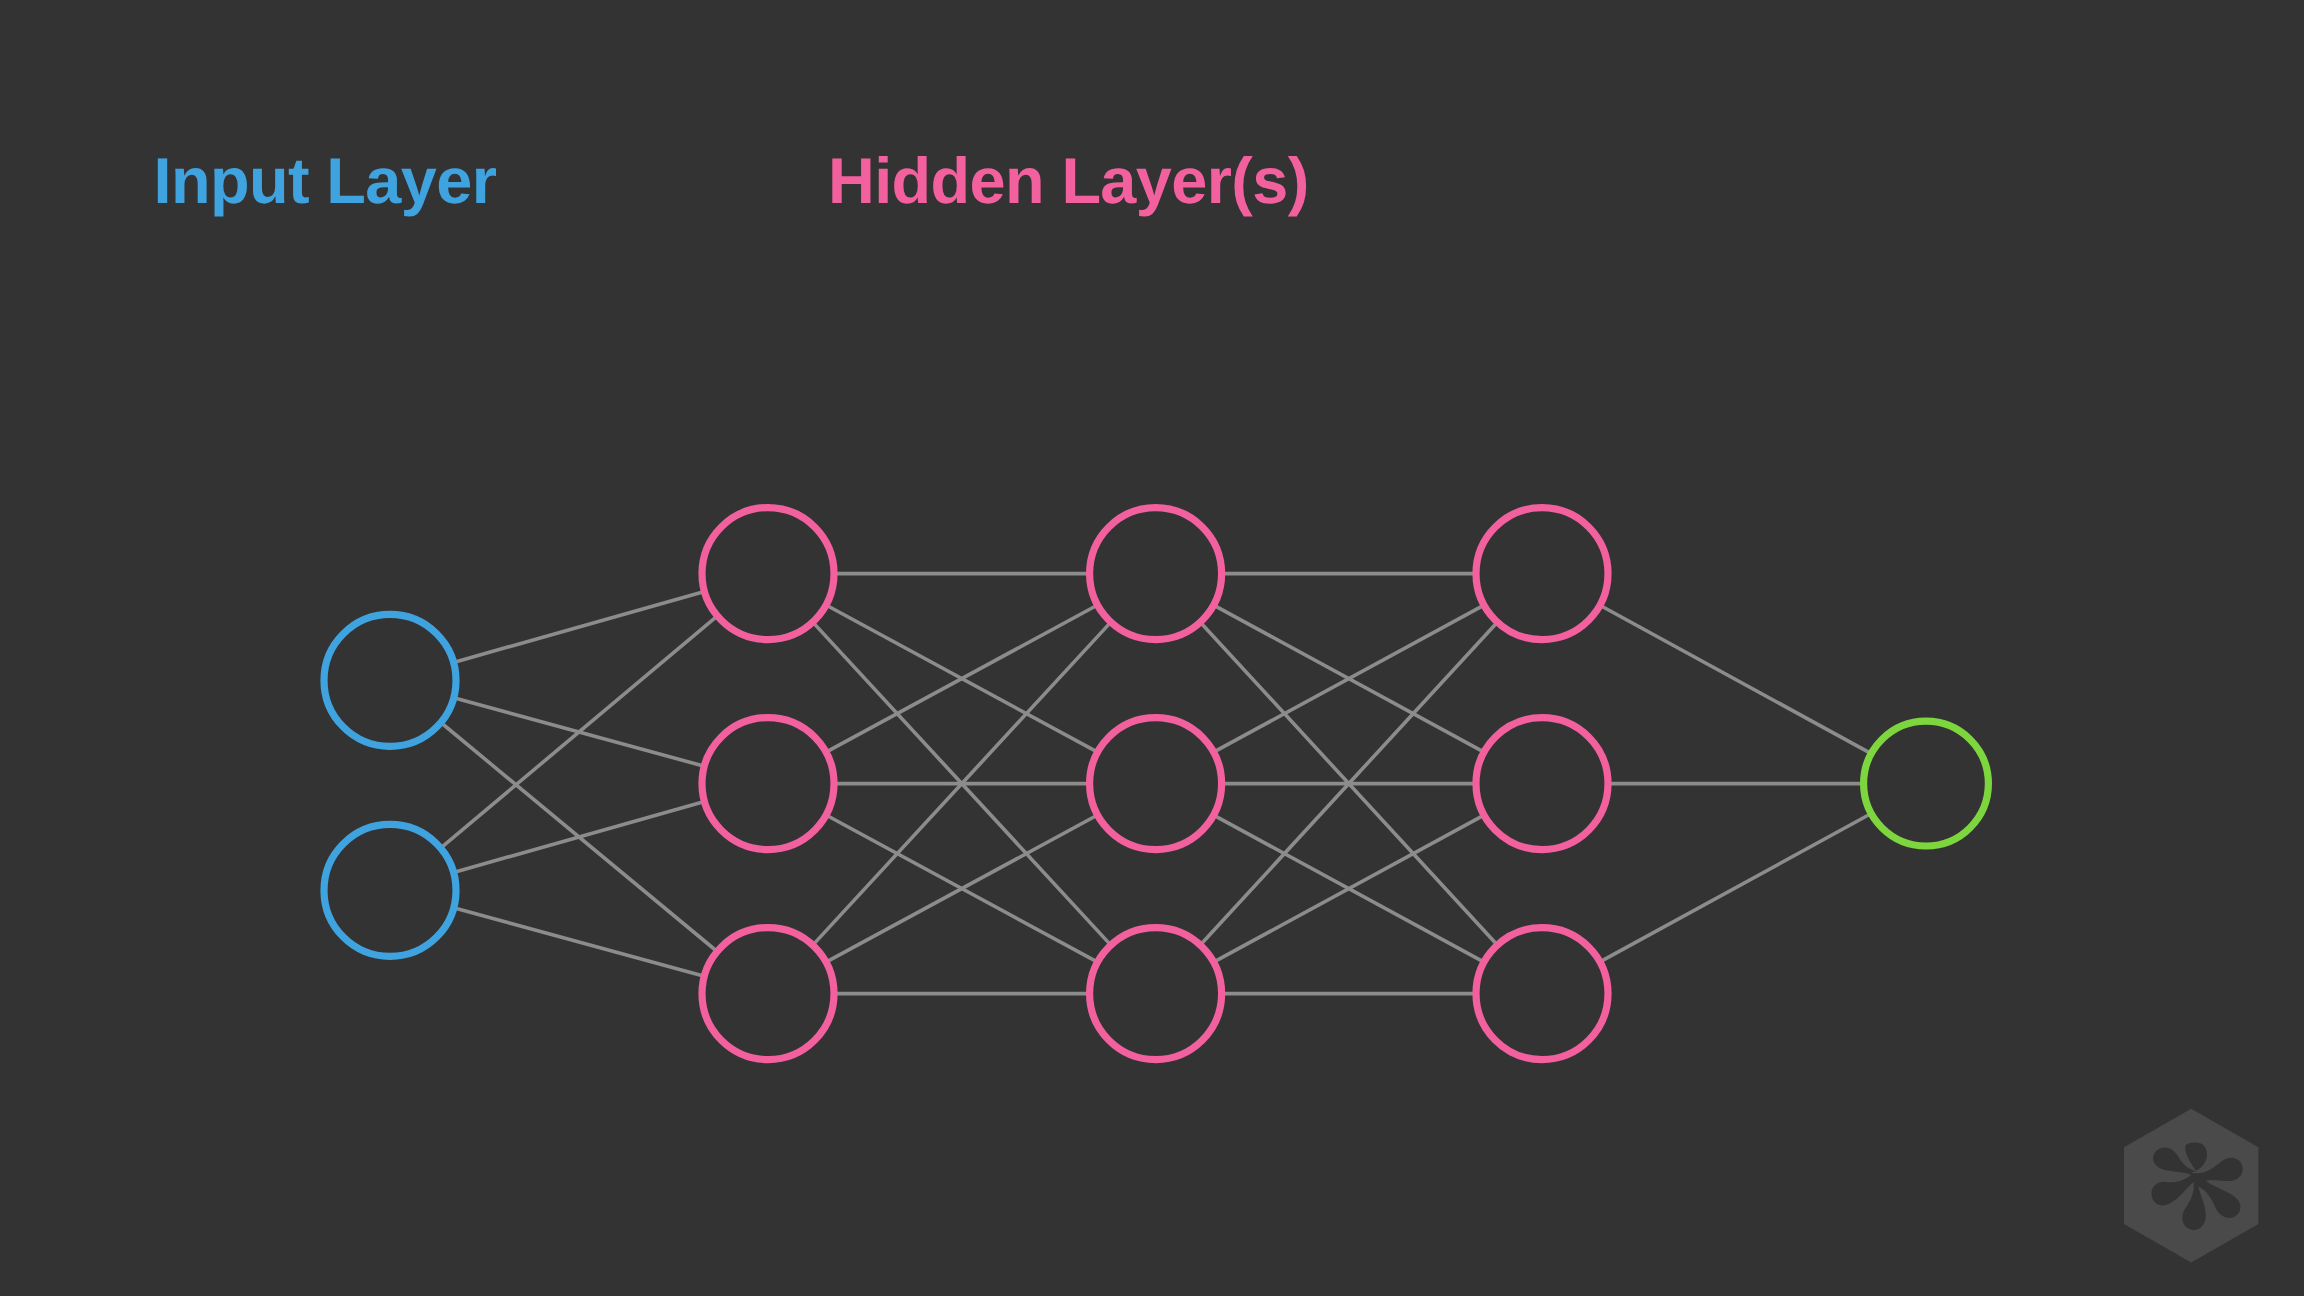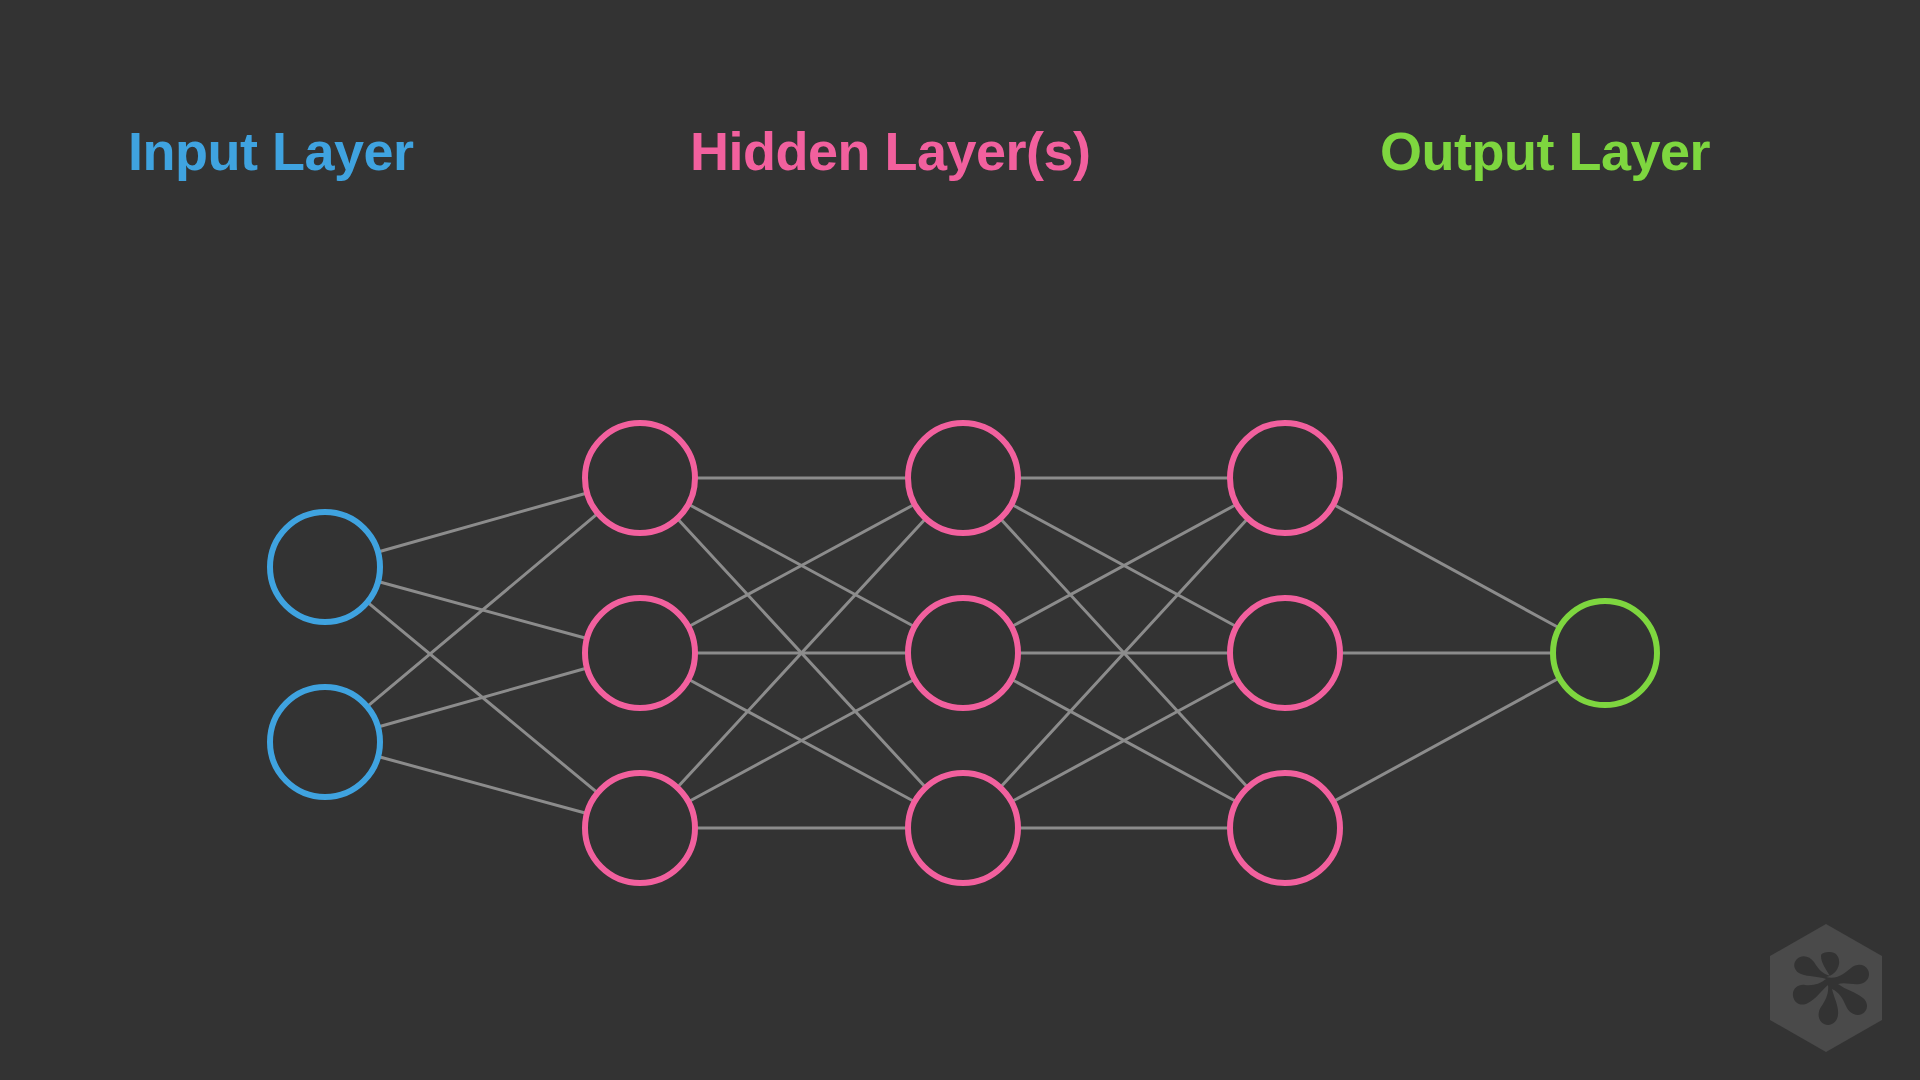--- a/index.html
+++ b/index.html
@@ -49,21 +49,20 @@
 </style>
 </head>
 <body style="background: rgb(51, 51, 51);">
 
 <div id="stage" style="background: rgb(51, 51, 51);">
 
   <div class="layer-label" id="label-input" style="color: rgb(63, 163, 224);">Input Layer</div>
 
   <div class="layer-label" id="label-hidden" style="color: rgb(242, 96, 158);">Hidden Layer(s)</div>
 
-  <div class="layer-label" id="label-output" style="color: rgb(126, 214, 63);">Output Layer</div>
 
   <svg id="net-svg" viewBox="0 0 1920 1080">
     <g id="edges">
         <line x1="377.9279730054951" y1="552.0457473095585" x2="587.0720269945049" y2="492.9542526904415" stroke="#8c8c8c" stroke-width="3" stroke-linecap="round"></line>
         <line x1="378.0581212121151" y1="581.4857092833076" x2="586.9418787878849" y2="638.5142907166924" stroke="#8c8c8c" stroke-width="3" stroke-linecap="round"></line>
         <line x1="367.3511858498059" y1="602.0909825612678" x2="597.6488141501941" y2="792.9090174387322" stroke="#8c8c8c" stroke-width="3" stroke-linecap="round"></line>
         <line x1="367.15328467153284" y1="706.6715328467153" x2="597.8467153284671" y2="513.3284671532847" stroke="#8c8c8c" stroke-width="3" stroke-linecap="round"></line>
         <line x1="377.9279730054951" y1="727.0457473095585" x2="587.0720269945049" y2="667.9542526904415" stroke="#8c8c8c" stroke-width="3" stroke-linecap="round"></line>
         <line x1="378.0581212121151" y1="756.4857092833076" x2="586.9418787878849" y2="813.5142907166924" stroke="#8c8c8c" stroke-width="3" stroke-linecap="round"></line>
         <line x1="695" y1="478" x2="908" y2="478" stroke="#8c8c8c" stroke-width="3" stroke-linecap="round"></line>

